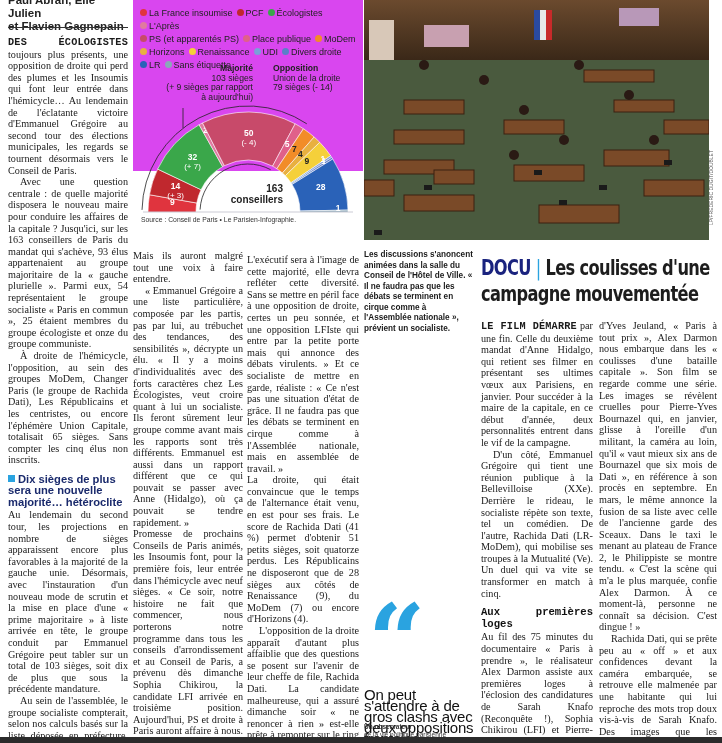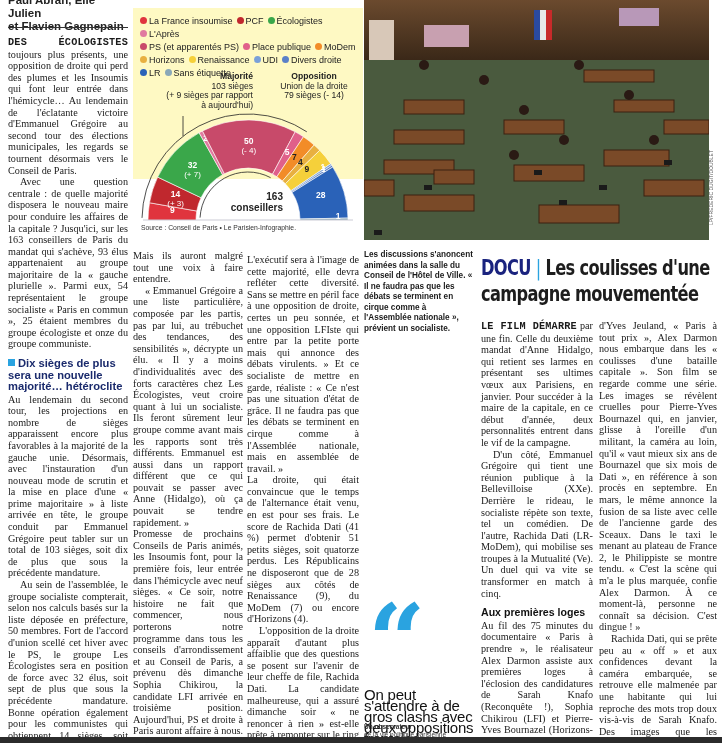--- a/index.html
+++ b/index.html
@@ -6,67 +6,68 @@
 html,body{width:722px;height:743px;overflow:hidden;background:#fff}
 body{position:relative;font-family:"DejaVu Serif",serif;color:#1a1a1a}
 .col{position:absolute;font-family:"Liberation Serif","DejaVu Serif",serif;font-size:10.2px;line-height:11.6px;text-align:justify;hyphens:auto}
 .col p{text-indent:0}
 .col p.ind{text-indent:12px}
 .lead{font-family:Liberation Mono, monospace;font-weight:bold;letter-spacing:.2px}
 .subhead{font-family:"Liberation Sans","DejaVu Sans",sans-serif;font-weight:bold;font-size:11.2px;line-height:11.5px;color:#1a2a6c;margin:8px 0 1px;text-align:left}
 .subhead .sq{display:inline-block;width:7px;height:7px;background:#2aa3e0;margin-right:3px;vertical-align:1px}
 .byline{position:absolute;left:8px;top:0;width:122px;font-family:"Liberation Sans",sans-serif;font-weight:bold;font-size:11.5px;line-height:13px;color:#222}
 .byline-rule{position:absolute;left:8px;top:27px;width:120px;height:1px;background:#333}
-.infobox{position:absolute;left:133px;top:8px;width:230px;height:171px;background:#fef9c3}
+.infobox{position:absolute;left:133px;top:0;width:230px;height:171px;background:#d946ef}
 .legend{position:absolute;left:7px;top:7px;width:220px;font-family:"Liberation Sans",sans-serif;font-size:9px;line-height:13px;color:#222}
 .legend span.item{white-space:nowrap;margin-right:4px}
 .legend .dot{display:inline-block;width:7px;height:7px;border-radius:50%;margin-right:2px;vertical-align:0}
 .lbl{position:absolute;font-family:"Liberation Sans",sans-serif;font-size:8.6px;line-height:9.6px;color:#222;text-align:right}
 .lbl b{font-weight:bold}
 .source{position:absolute;left:8px;top:216px;font-family:"Liberation Sans",sans-serif;font-size:6.8px;color:#333}
 .photo{position:absolute;left:364px;top:0;width:345px;height:240px;overflow:hidden;background:#3a2a1c}
 .photo-credit{position:absolute;left:708px;top:150px;font-family:"Liberation Sans",sans-serif;font-size:5px;color:#555;writing-mode:vertical-rl;transform:rotate(180deg)}
 .caption{position:absolute;left:364px;top:250px;width:110px;font-family:"Liberation Sans",sans-serif;font-weight:bold;font-size:8.2px;line-height:10.5px;color:#1a1a1a}
 .headline{position:absolute;left:481px;top:255px;width:240px;font-family:"DejaVu Sans Condensed","DejaVu Sans",sans-serif;font-weight:bold;font-size:22px;line-height:26px;color:#1d1d1d;letter-spacing:-.8px;transform:scaleX(.82);transform-origin:left top;width:300px}
 .headline .kicker{color:#1a237e}
 .headline .sep{color:#2aa3e0;font-weight:normal}
 .quote-mark{position:absolute;left:368px;top:613px;font-family:"DejaVu Sans",sans-serif;font-weight:bold;font-size:70px;line-height:60px;color:#2aa3e0;letter-spacing:-6px}
 .quote-text{position:absolute;left:364px;top:689px;width:115px;font-family:"Liberation Sans",sans-serif;font-weight:normal;font-size:15px;line-height:11px;color:#111;letter-spacing:-.2px}
 .quote-author{position:absolute;left:364px;top:723px;width:115px;font-family:"Liberation Sans",sans-serif;font-size:6.5px;line-height:7.5px;color:#333}
 .quote-author b{font-weight:bold;display:block}
 .bottom-bar{position:absolute;left:0;top:737px;width:722px;height:6px;background:#2b2b2b}
-.subhead2{font-family:Liberation Sans, sans-serif;font-weight:bold;font-size:10.6px;color:#111;margin:8px 0 1px}
+.subhead2{font-family:Liberation Mono, monospace;font-weight:bold;font-size:10.6px;color:#111;margin:8px 0 1px}
 </style>
 </head>
 <body>
 
 <div class="byline" style="top:-6px">
   <div>Paul Abran, Elie Julien</div>
   <div>et Flavien Gagnepain</div>
 </div>
 <div class="byline-rule"></div>
 
 <div class="col" style="left:8px;top:36px;width:120px">
   <p><span class="lead">DES ÉCOLOGISTES</span><span> toujours plus présents, une opposition de droite qui perd des plumes et les Insoumis qui font leur entrée dans l'hémicycle… Au lendemain de l'éclatante victoire d'Emmanuel Grégoire au second tour des élections municipales, les regards se tournent désormais vers le Conseil de Paris.</span></p>
   <p class="ind">Avec une question centrale : de quelle majorité disposera le nouveau maire pour conduire les affaires de la capitale ? Jusqu'ici, sur les 163 conseillers de Paris du mandat qui s'achève, 93 élus appartenaient au groupe majoritaire de la « gauche plurielle ». Parmi eux, 54 représentaient le groupe socialiste « Paris en commun », 25 étaient membres du groupe écologiste et onze du groupe communiste.</p>
+  <p class="ind">À droite de l'hémicycle, l'opposition, au sein des groupes MoDem, Changer Paris (le groupe de Rachida Dati), Les Républicains et les centristes, ou encore l'éphémère Union Capitale, totalisait 65 sièges. Sans compter les cinq élus non inscrits.</p>
   <div class="subhead"><span class="sq"></span><span>Dix sièges de plus sera une nouvelle majorité… hétéroclite</span></div>
   <p>Au lendemain du second tour, les projections en nombre de sièges apparaissent encore plus favorables à la majorité de la gauche unie. Désormais, avec l'instauration d'un nouveau mode de scrutin et la mise en place d'une « prime majoritaire » à liste arrivée en tête, le groupe conduit par Emmanuel Grégoire peut tabler sur un total de 103 sièges, soit dix de plus que sous la précédente mandature.</p>
   <p class="ind">Au sein de l'assemblée, le groupe socialiste compterait, selon nos calculs basés sur la liste déposée en préfecture, 50 membres. Fort de l'accord d'union scellé cet hiver avec le PS, le groupe Les Écologistes sera en position de force avec 32 élus, soit sept de plus que sous la précédente mandature. Bonne opération également pour les communistes qui obtiennent 14 sièges, soit trois de plus qu'auparavent.</p>
 
 </div>
 
 <div class="infobox">
   <div class="legend" id="legend"><span class="item"><span class="dot" style="background: rgb(224, 52, 62);"></span>La France insoumise</span><span class="item"><span class="dot" style="background: rgb(192, 40, 46);"></span>PCF</span><span class="item"><span class="dot" style="background: rgb(58, 167, 74);"></span>Écologistes</span><span class="item"><span class="dot" style="background: rgb(224, 122, 160);"></span>L'Après</span><br><span class="item"><span class="dot" style="background: rgb(200, 74, 106);"></span>PS (et apparentés PS)</span><span class="item"><span class="dot" style="background: rgb(224, 96, 138);"></span>Place publique</span><span class="item"><span class="dot" style="background: rgb(242, 140, 40);"></span>MoDem</span><br><span class="item"><span class="dot" style="background: rgb(232, 176, 64);"></span>Horizons</span><span class="item"><span class="dot" style="background: rgb(245, 208, 58);"></span>Renaissance</span><span class="item"><span class="dot" style="background: rgb(122, 160, 216);"></span>UDI</span><span class="item"><span class="dot" style="background: rgb(90, 128, 200);"></span>Divers droite</span><br><span class="item"><span class="dot" style="background: rgb(42, 98, 184);"></span>LR</span><span class="item"><span class="dot" style="background: rgb(138, 168, 184);"></span>Sans étiquette</span></div>
   <div class="lbl" style="left:20px;top:64px;width:100px">
     <b>Majorité</b><br>
     <span>103 sièges</span><br>
     <span>(+ 9 sièges par rapport</span><br>
     <span>à aujourd'hui)</span>
   </div>
-  <div class="lbl" style="left:140px;top:64px;width:82px;text-align:center">
+  <div class="lbl" style="left:140px;top:64px;width:82px;text-align:left">
     <b>Opposition</b><br>
     <span>Union de la droite</span><br>
     <span>79 sièges (- 14)</span>
   </div>
   <svg id="hemi" width="230" height="235" style="position:absolute;left:0;top:0">
       <path d="M15,212 A100,100 0 0 1 16.500687706587428,194.7406408657568 L63.780357607425465,203.02513325019353 A52,52 0 0 0 63,212 Z" fill="#e0343e" stroke="#fff" stroke-width="0.6"></path>
       <text x="39.285667545478844" y="205.41669832331488" text-anchor="middle" font-family="Liberation Sans, sans-serif" font-size="8.5" font-weight="bold" fill="#fff">9</text>
       <path d="M16.500687706587428,194.7406408657568 A100,100 0 0 1 24.665552166241966,169.10842116953435 L68.02608712644582,189.69637900815786 A52,52 0 0 0 63.780357607425465,203.02513325019353 Z" fill="#c0282e" stroke="#fff" stroke-width="0.6"></path>
       <text x="42.58512010983941" y="188.93302857994541" text-anchor="middle" font-family="Liberation Sans, sans-serif" font-size="8.5" font-weight="bold" fill="#fff">14</text>
       <text x="42.58512010983941" y="197.93302857994541" text-anchor="middle" font-family="Liberation Sans, sans-serif" font-size="8" fill="#fff">(+ 3)</text>
@@ -182,21 +183,21 @@
   <span>de la vie politique parisienne</span>
 </div>
 
 <div class="headline">
   <span class="kicker">DOCU</span>
   <span class="sep">|</span>
   <span>Les coulisses d'une campagne mouvementée</span>
 </div>
 
 <div class="col" style="left:481px;top:320px;width:112px">
-  <p><span class="lead">LE FILM DÉMARRE</span><span> par une fin. Celle du deuxième mandat d'Anne Hidalgo, qui retient ses larmes en présentant ses ultimes vœux aux Parisiens, en janvier. Pour succéder à la maire de la capitale, en ce début d'année, deux personnalités entrent dans le vif de la campagne.</span></p>
+  <p><span class="lead">LE FILM DÉMARRE</span><span> par une fin. Celle du deuxième mandat d'Anne Hidalgo, qui retient ses filmer en présentant ses ultimes vœux aux Parisiens, en janvier. Pour succéder à la maire de la capitale, en ce début d'année, deux personnalités entrent dans le vif de la campagne.</span></p>
   <p class="ind">D'un côté, Emmanuel Grégoire qui tient une réunion publique à la Bellevilloise (XXe). Derrière le rideau, le socialiste répète son texte, tel un comédien. De l'autre, Rachida Dati (LR-MoDem), qui mobilise ses troupes à la Mutualité (Ve). Un duel qui va vite se transformer en match à cinq.</p>
   <div class="subhead2">Aux premières loges</div>
   <p>Au fil des 75 minutes du documentaire « Paris à prendre », le réalisateur Alex Darmon assiste aux premières loges à l'éclosion des candidatures de Sarah Knafo (Reconquête !), Sophia Chikirou (LFI) et Pierre-Yves Bournazel (Horizons-Renaissance). Il consacre aussi une séquence (savoureuse) à la tête de liste RN pour Paris, Thierry Mariani, qui préfère déambuler au milieu des stands de sa région d'origine, le Vaucluse. Lucide sur ses chances, le candidat ne s'attendait toutefois pas à terminer avec un score de 1,6 % au soir du 15 mars.</p>
 
 </div>
 
 <div class="col" style="left:599px;top:320px;width:118px">
   <p>d'Yves Jeuland, « Paris à tout prix », Alex Darmon nous embarque dans les « coulisses d'une bataille capitale ». Son film se regarde comme une série. Les images se révèlent cruelles pour Pierre-Yves Bournazel qui, en janvier, glisse à l'oreille d'un militant, la caméra au loin, qu'il « vaut mieux six ans de Bournazel que six mois de Dati », en référence à son procès en septembre. En mars, le même annonce la fusion de sa liste avec celle de l'ancienne garde des Sceaux. Dans le taxi le menant au plateau de France 2, le Philippiste se montre tendu. « C'est la scène qui m'a le plus marquée, confie Alex Darmon. À ce moment-là, personne ne connaît sa décision. C'est dingue ! »</p>
   <p class="ind">Rachida Dati, qui se prête peu au « off » et aux confidences devant la caméra embarquée, se retrouve elle malmenée par une habitante qui lui reproche des mots trop doux vis-à-vis de Sarah Knafo. Des images que les candidats ne découvriront que lors de la diffusion, ce mardi soir sur Paris Première.</p>
 

